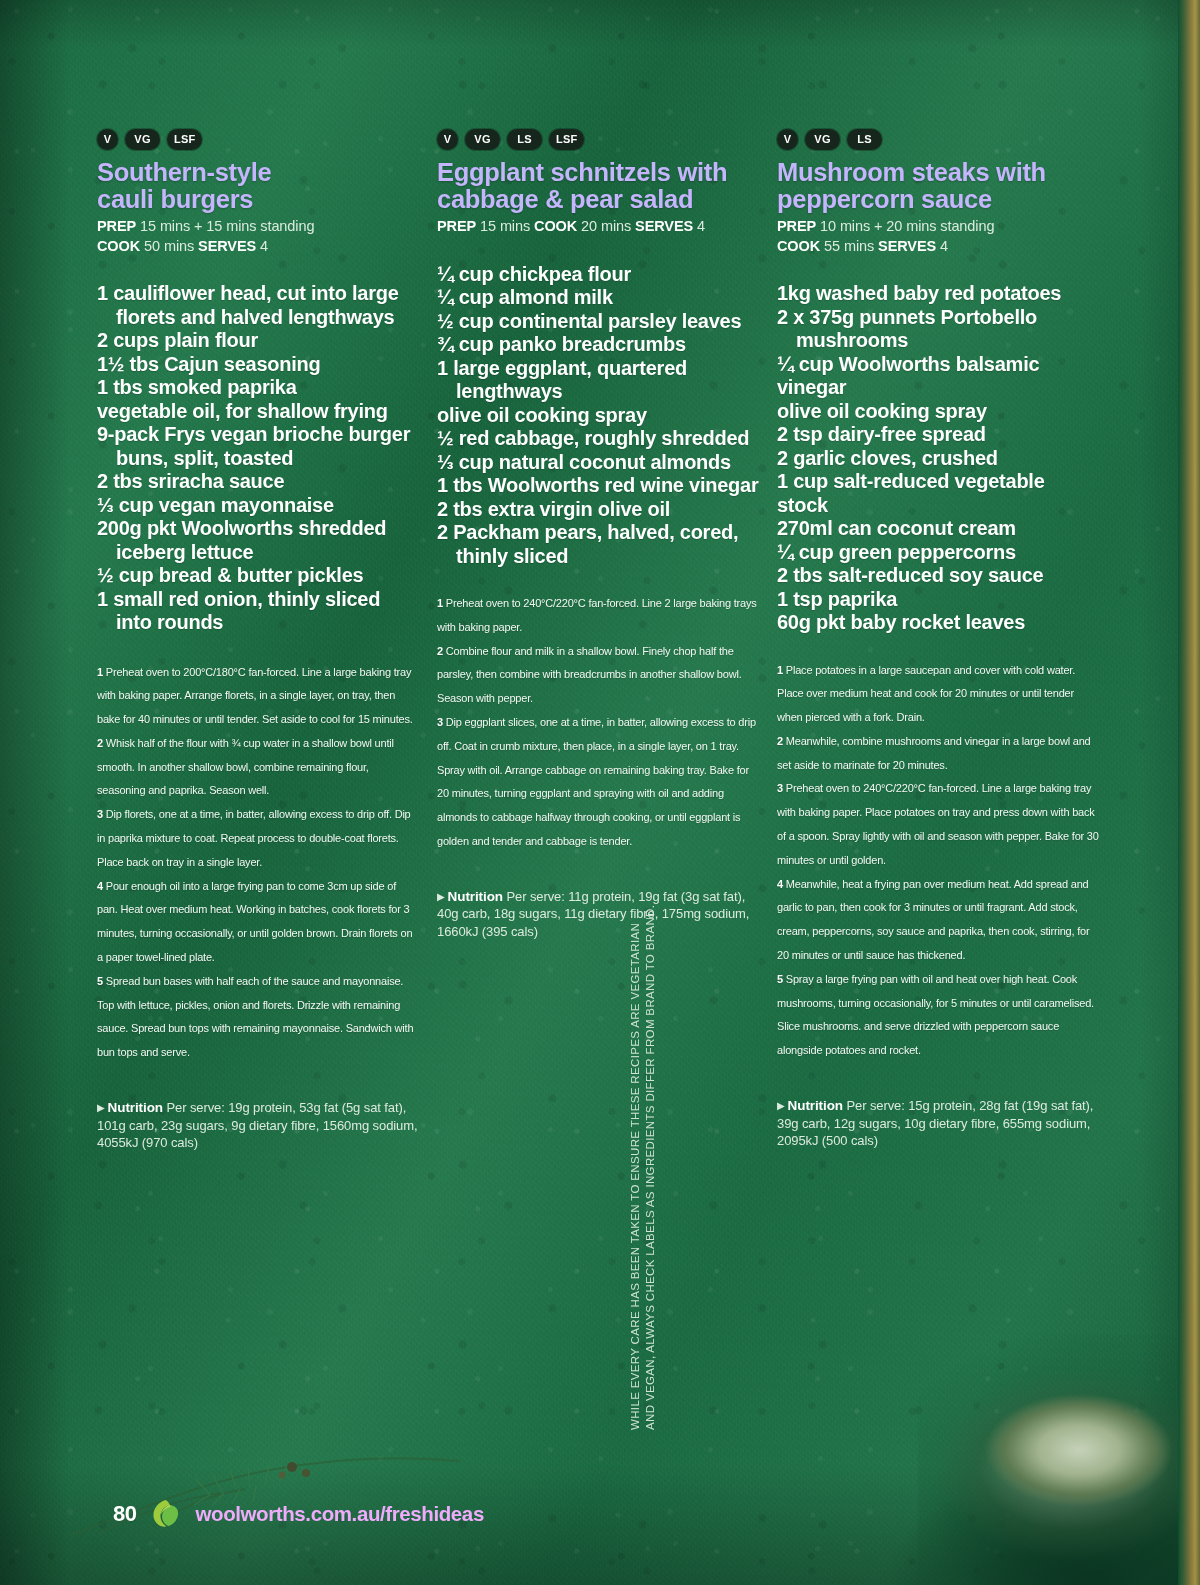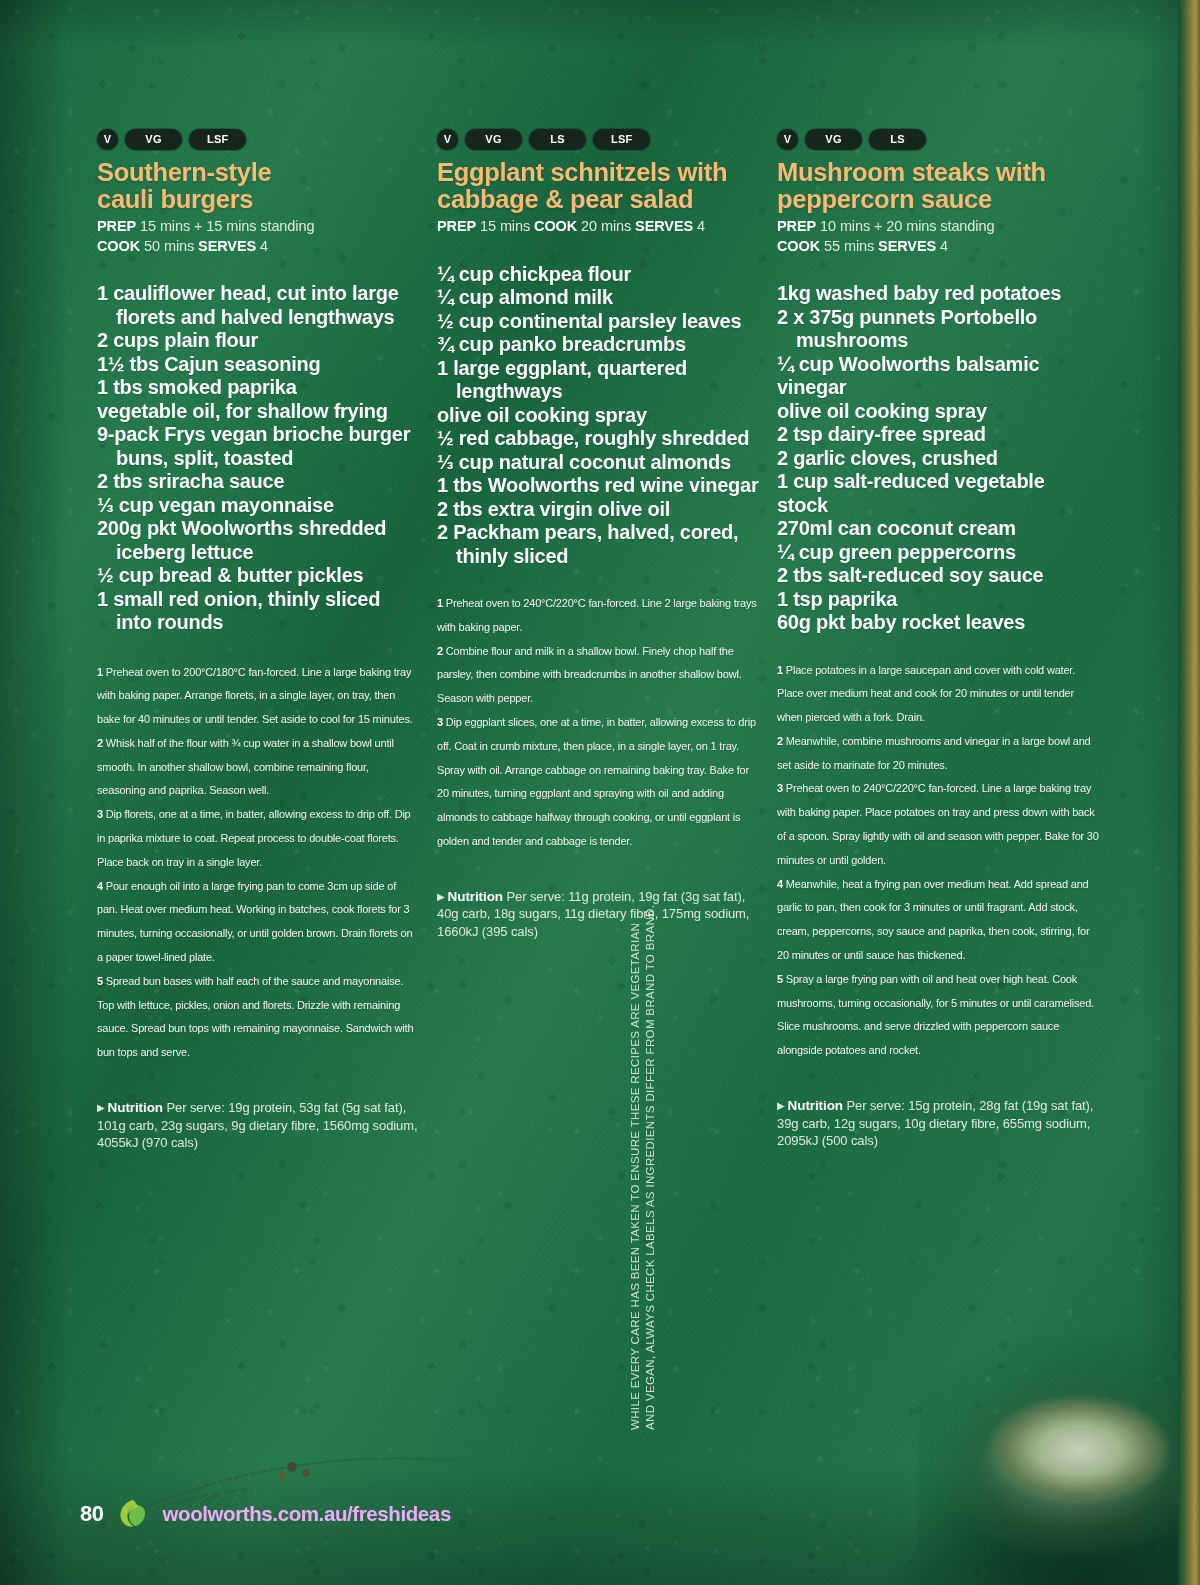--- a/index.html
+++ b/index.html
@@ -80,31 +80,31 @@
   .cols{
     position:absolute;left:0;top:0;width:1200px;height:1585px;
   }
   .col{position:absolute;top:128px;width:322px;}
   #col0{left:97px;}
   #col1{left:437px;}
   #col2{left:777px;}
 
   .badges{display:flex;gap:7px;margin-bottom:9px;height:22px;align-items:center;}
   .badge{
-    height:21px;min-width:21px;padding:0 18px;border-radius:11px;
+    height:21px;min-width:21px;padding:0 7px;border-radius:11px;
     background:#17261c;color:#ffffff;
     font-size:11px;font-weight:bold;letter-spacing:.2px;
     display:flex;align-items:center;justify-content:center;
     box-shadow:0 0 0 1px rgba(0,0,0,.25);
   }
   .badge.one{padding:0;width:21px;}
 
   .recipe-title{
     font-size:25.5px;line-height:27px;font-weight:bold;
-    letter-spacing:-.3px;margin:0 0 4px 0;color:#fdba74;
+    letter-spacing:-.3px;margin:0 0 4px 0;color:#c4b5fd;
     text-shadow:0 1px 2px rgba(0,0,0,.22);
   }
   .meta{font-size:14.5px;line-height:19.5px;color:#eaf3ec;letter-spacing:-.1px;}
   .meta b{font-weight:bold;color:#ffffff;}
   .meta .light{font-weight:normal;color:#dcebe0;}
 
   .ingredients{margin-top:26px;}
   .ing{
     font-size:20px;line-height:23.5px;font-weight:bold;
     letter-spacing:-.25px;color:#ffffff;
@@ -136,21 +136,21 @@
     width:540px;
     transform-origin:left top;
     transform:rotate(-90deg) translate(-100%,0);
     font-size:11.5px;line-height:15px;letter-spacing:.35px;
     color:#cfe2d4;white-space:nowrap;
   }
   #disclaimer .l2{display:block;}
 
   
   #footer{
-    position:absolute;left:80px;bottom:56px;
+    position:absolute;left:113px;bottom:56px;
     display:flex;align-items:center;gap:14px;
   }
   #pageno{font-size:22px;font-weight:bold;color:#ffffff;letter-spacing:-.5px;}
   #wlogo{width:31px;height:31px;display:block;}
   #site{
     font-size:20.5px;font-weight:bold;letter-spacing:-.4px;color:#f0abfc;
   }
 </style>
 </head>
 <body>

